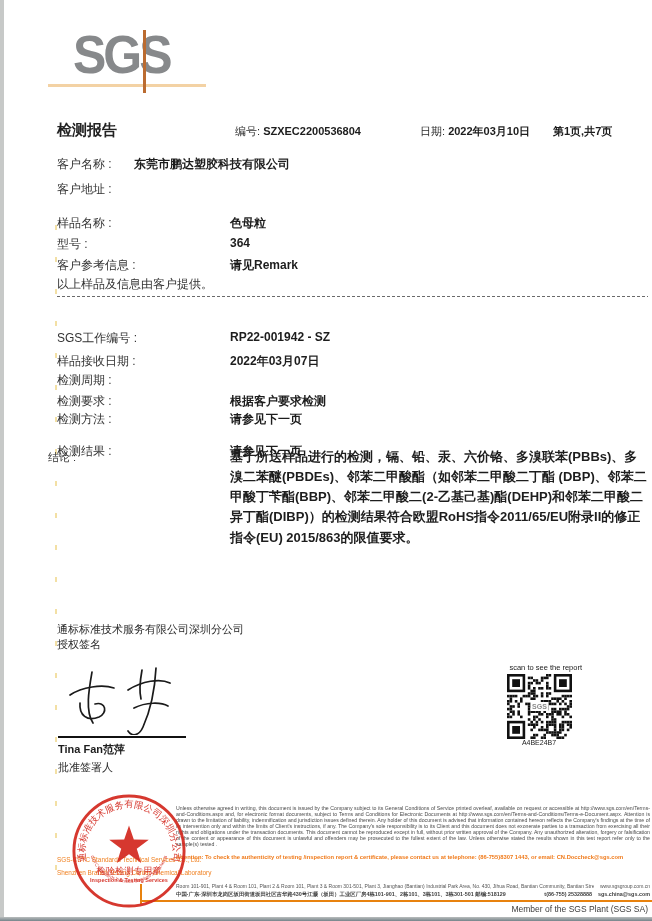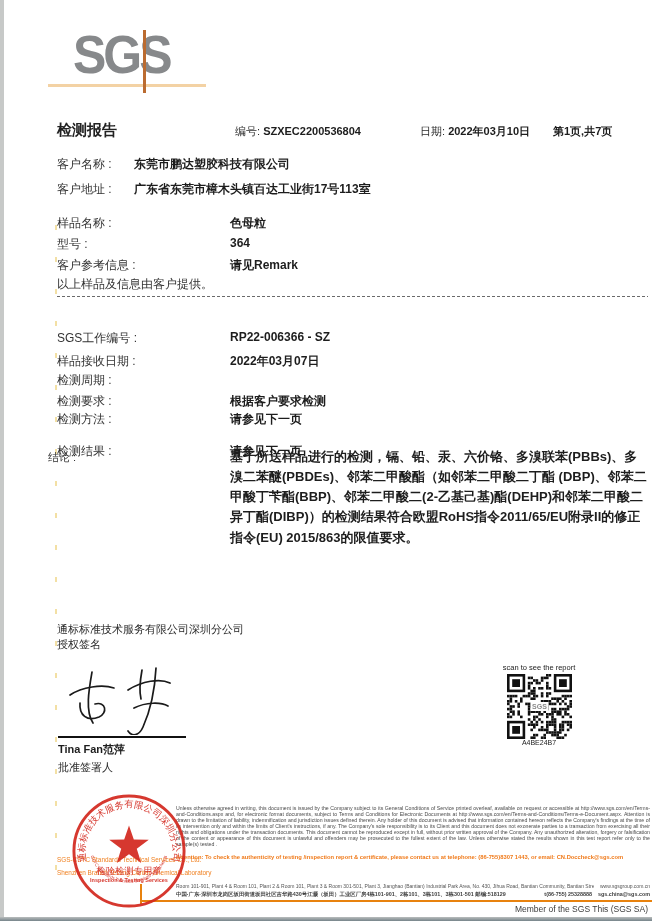--- a/index.html
+++ b/index.html
@@ -29,21 +29,21 @@
      background:repeating-linear-gradient(90deg,#6a6a6a 0 3px,transparent 3px 5px);}
   .conclusion{left:230px;top:447px;width:420px;font-size:13px;font-weight:700;color:#1d1d1d;line-height:1.55;}
   .c-label{left:48px;top:450px;font-size:11px;color:#333;}
   
   .company-block{left:57px;top:622px;font-size:11px;line-height:1.35;color:#2a2a2a;}
   .sig-svg{left:62px;top:663px;}
   .sig-line{left:58px;top:736px;width:128px;height:2px;background:#111;}
   .signer{left:58px;top:742px;font-size:11px;font-weight:700;color:#1d1d1d;}
   .signer-role{left:58px;top:760px;font-size:11px;color:#2a2a2a;}
   
-  .qr-caption{left:496px;top:663px;width:86px;text-align:center;font-size:7.5px;color:#222;}
+  .qr-caption{left:496px;top:663px;width:86px;text-align:right;font-size:7.5px;color:#222;}
   .qr-box{left:507px;top:674px;}
   .qr-code-text{left:496px;top:739px;width:86px;text-align:center;font-size:7px;color:#222;}
   
   .legal{left:176px;top:806px;width:474px;font-size:5.2px;line-height:1.15;color:#4a4a4a;text-align:justify;}
   .attention{left:176px;top:854px;width:474px;font-size:5.8px;line-height:1.2;font-weight:700;color:#f07a1a;}
   .addr-row{position:absolute;left:176px;width:474px;font-size:5px;color:#555;display:flex;}
   .addr-row .grow{flex:1;white-space:nowrap;overflow:hidden;}
   .addr-row .rt{margin-left:6px;white-space:nowrap;}
   .addr1{top:883px;} .addr2{top:891px;font-size:5.4px;color:#3f3f3f;font-weight:700;}
   .foot-tick{left:140px;top:884px;width:2px;height:20px;background:#e8820e;}
@@ -74,21 +74,20 @@
   <span class="b">2022年03月10日</span>
 </div>
 <div class="abs hinfo b" style="left:553px;">第1页,共7页</div>
 
 <div class="row" style="top:156px;">
   <span class="r-label">客户名称 :</span>
   <span class="r-val v88">东莞市鹏达塑胶科技有限公司</span>
 </div>
 <div class="row" style="top:181px;">
   <span class="r-label">客户地址 :</span>
-  <span class="r-val v88">广东省东莞市樟木头镇百达工业街17号113室</span>
 </div>
 
 <div class="row" style="top:215px;">
   <span class="r-label">样品名称 :</span>
   <span class="r-val v173">色母粒</span>
 </div>
 <div class="row" style="top:236px;">
   <span class="r-label">型号 :</span>
   <span class="r-val v173">364</span>
 </div>
@@ -97,21 +96,21 @@
   <span class="r-val v173">请见Remark</span>
 </div>
 <div class="row" style="top:276px;">
   <span class="r-label">以上样品及信息由客户提供。</span>
 </div>
 
 <div class="abs dashes"></div>
 
 <div class="row" style="top:330px;">
   <span class="r-label">SGS工作编号 :</span>
-  <span class="r-val v173">RP22-006366 - SZ</span>
+  <span class="r-val v173">RP22-001942 - SZ</span>
 </div>
 <div class="row" style="top:353px;">
   <span class="r-label">样品接收日期 :</span>
   <span class="r-val v173">2022年03月07日</span>
 </div>
 <div class="row" style="top:372px;">
   <span class="r-label">检测周期 :</span>
 </div>
 <div class="row" style="top:393px;">
   <span class="r-label">检测要求 :</span>
@@ -377,21 +376,21 @@
   <span class="grow">Room 101-901, Plant 4 &amp; Room 101, Plant 2 &amp; Room 101, Plant 3 &amp; Room 301-501, Plant 3, Jianghao (Bantian) Industrial Park Area, No. 430, Jihua Road, Bantian Community, Bantian Street, Longgang District, Shenzhen, Guangdong, China 518129</span>
   <span class="rt">www.sgsgroup.com.cn</span>
 </div>
 <div class="addr-row addr2">
   <span class="grow">中国·广东·深圳市龙岗区坂田街道坂田社区吉华路430号江灏（坂田）工业区厂房4栋101-901、2栋101、3栋101、3栋301-501 邮编:518129</span>
   <span class="rt">t(86-755) 25328888</span>
   <span class="rt">sgs.china@sgs.com</span>
 </div>
 <div class="abs foot-tick"></div>
 <div class="abs foot-rule"></div>
-<div class="abs member">Member of the SGS This (SGS SA)</div>
+<div class="abs member">Member of the SGS Plant (SGS SA)</div>
 
 <div class="abs stamp-sub" style="top:856px;">SGS-CSTC Standards Technical Services Co., Ltd.</div>
 <div class="abs stamp-sub" style="top:869px;">Shenzhen Branch Testing Center Chemical Laboratory</div>
 
 <svg class="abs stamp" width="118" height="118" viewBox="0 0 120 120">
   <defs>
     <path id="arcTop" d="M 17,74 A 45,45 0 1 1 103,74"></path>
     <path id="arcBottom" d="M 21,66 A 42,42 0 0 0 99,66"></path>
   </defs>
   <circle cx="60" cy="60" r="56" fill="none" stroke="#d3281e" stroke-width="3"></circle>

